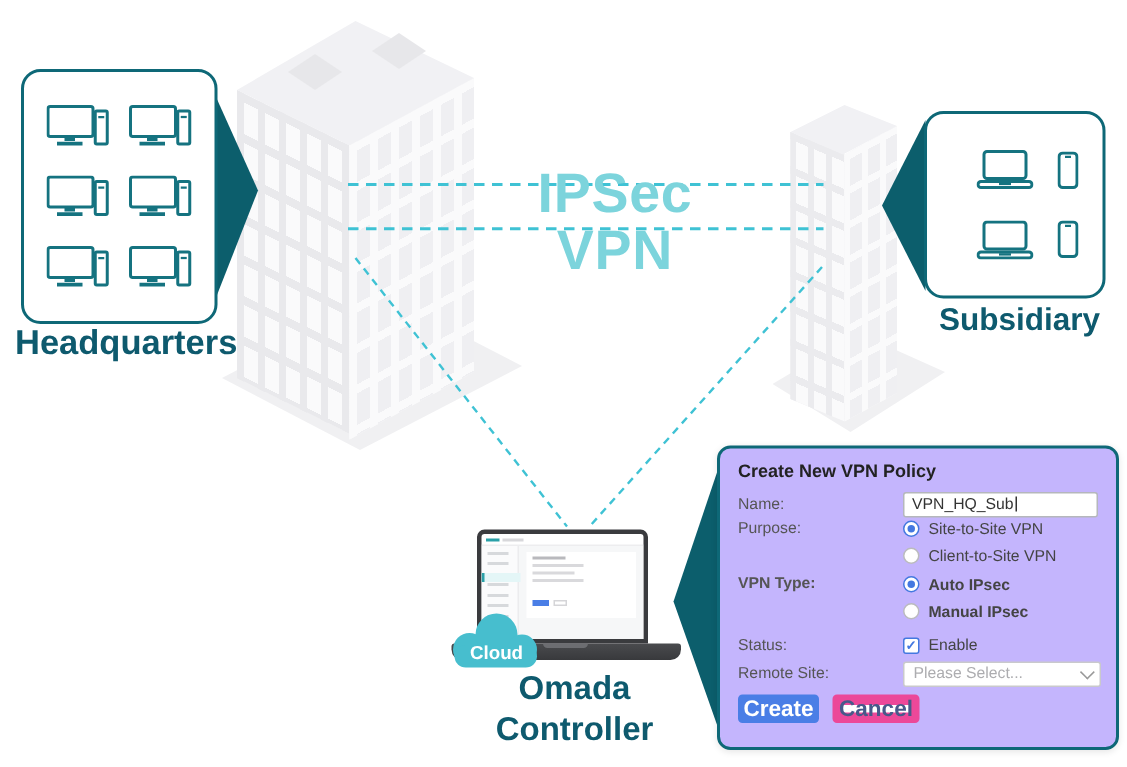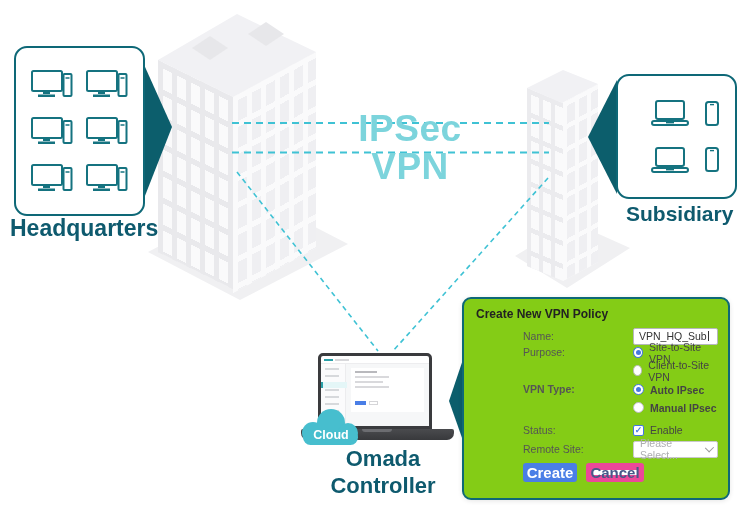--- a/index.html
+++ b/index.html
@@ -74,24 +74,24 @@
   .lt-line.w2{width:34px;}
   .lt-line.w3{width:28px;}
   .lt-btn{display:inline-block;width:11px;height:4px;background:#4A7EE6;margin-right:3px;}
   .lt-btn2{display:inline-block;width:9px;height:4px;background:#fff;border:1px solid #d5d5d8;box-sizing:border-box;}
   .lt-base{left:301px;top:429px;width:153px;height:11px;z-index:9;
            background:linear-gradient(180deg,#4A4B4E,#38393C);border-radius:2px 2px 7px 7px;}
   .lt-notch{left:362px;top:429px;width:30px;height:3px;background:#6C6D71;border-radius:0 0 3px 3px;z-index:9;}
   .cloud-badge{left:297px;top:406px;z-index:12;}
 
   
-  .dialog{left:462px;top:297px;width:264px;height:199px;background:#84cc16;border:2px solid #0E6877;
+  .dialog{left:478px;top:297px;width:264px;height:199px;background:#c4b5fd;border:2px solid #0E6877;
           border-radius:9px;z-index:10;box-shadow:0 1px 5px rgba(0,0,0,.10);font-size:10.5px;color:#555;}
   .dlg-title{position:absolute;left:12px;top:8px;font-size:12px;font-weight:bold;color:#222;}
-  .row{position:absolute;left:12px;right:10px;display:flex;align-items:center;height:18px;margin-left:47px;}
+  .row{position:absolute;left:12px;right:10px;display:flex;align-items:center;height:18px;}
   .row .lab{flex:0 0 110px;}
   .r-name{top:28px;}
   .r-purpose{top:47px;align-items:flex-start;height:auto;}
   .r-vpntype{top:84px;align-items:flex-start;height:auto;font-weight:bold;}
   .r-status{top:122px;}
   .r-remote{top:141px;}
   .r-buttons{top:164px;}
   .optcol{display:flex;flex-direction:column;gap:5px;}
   .opt{display:flex;align-items:center;gap:6px;height:13px;color:#444;}
   .ti{width:118px;height:15px;border:1px solid #B5B7BC;border-radius:2px;display:flex;align-items:center;

